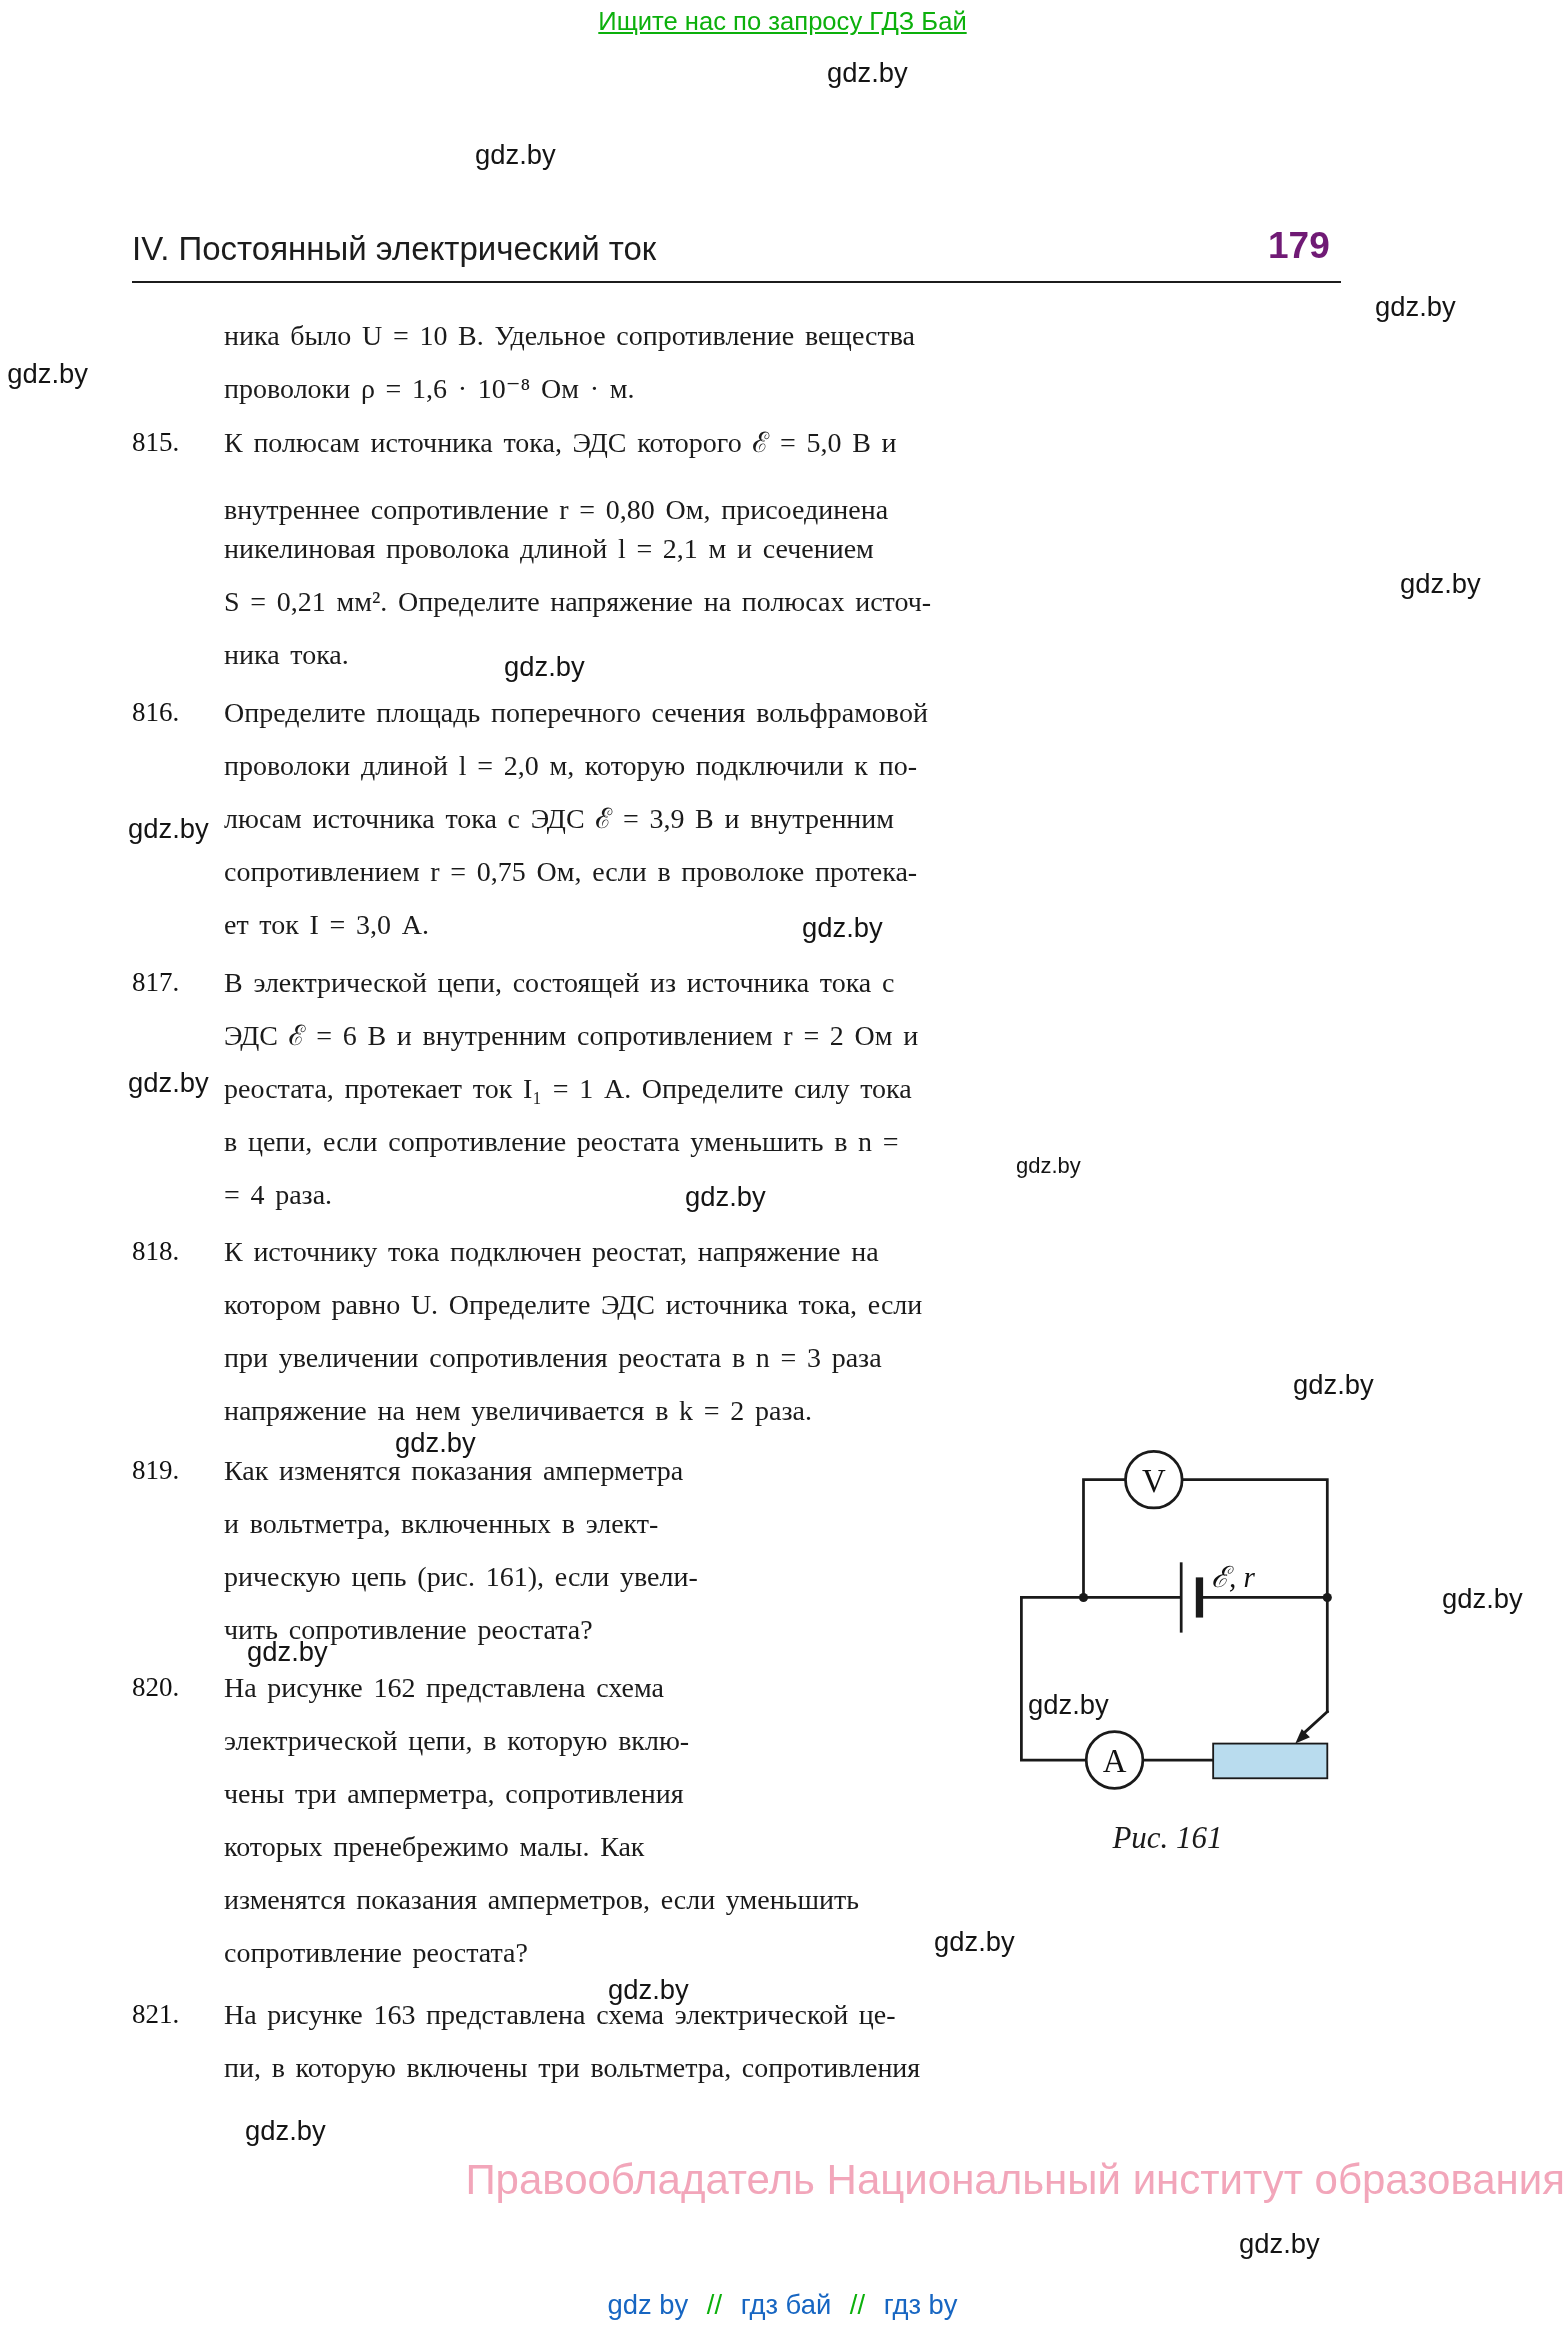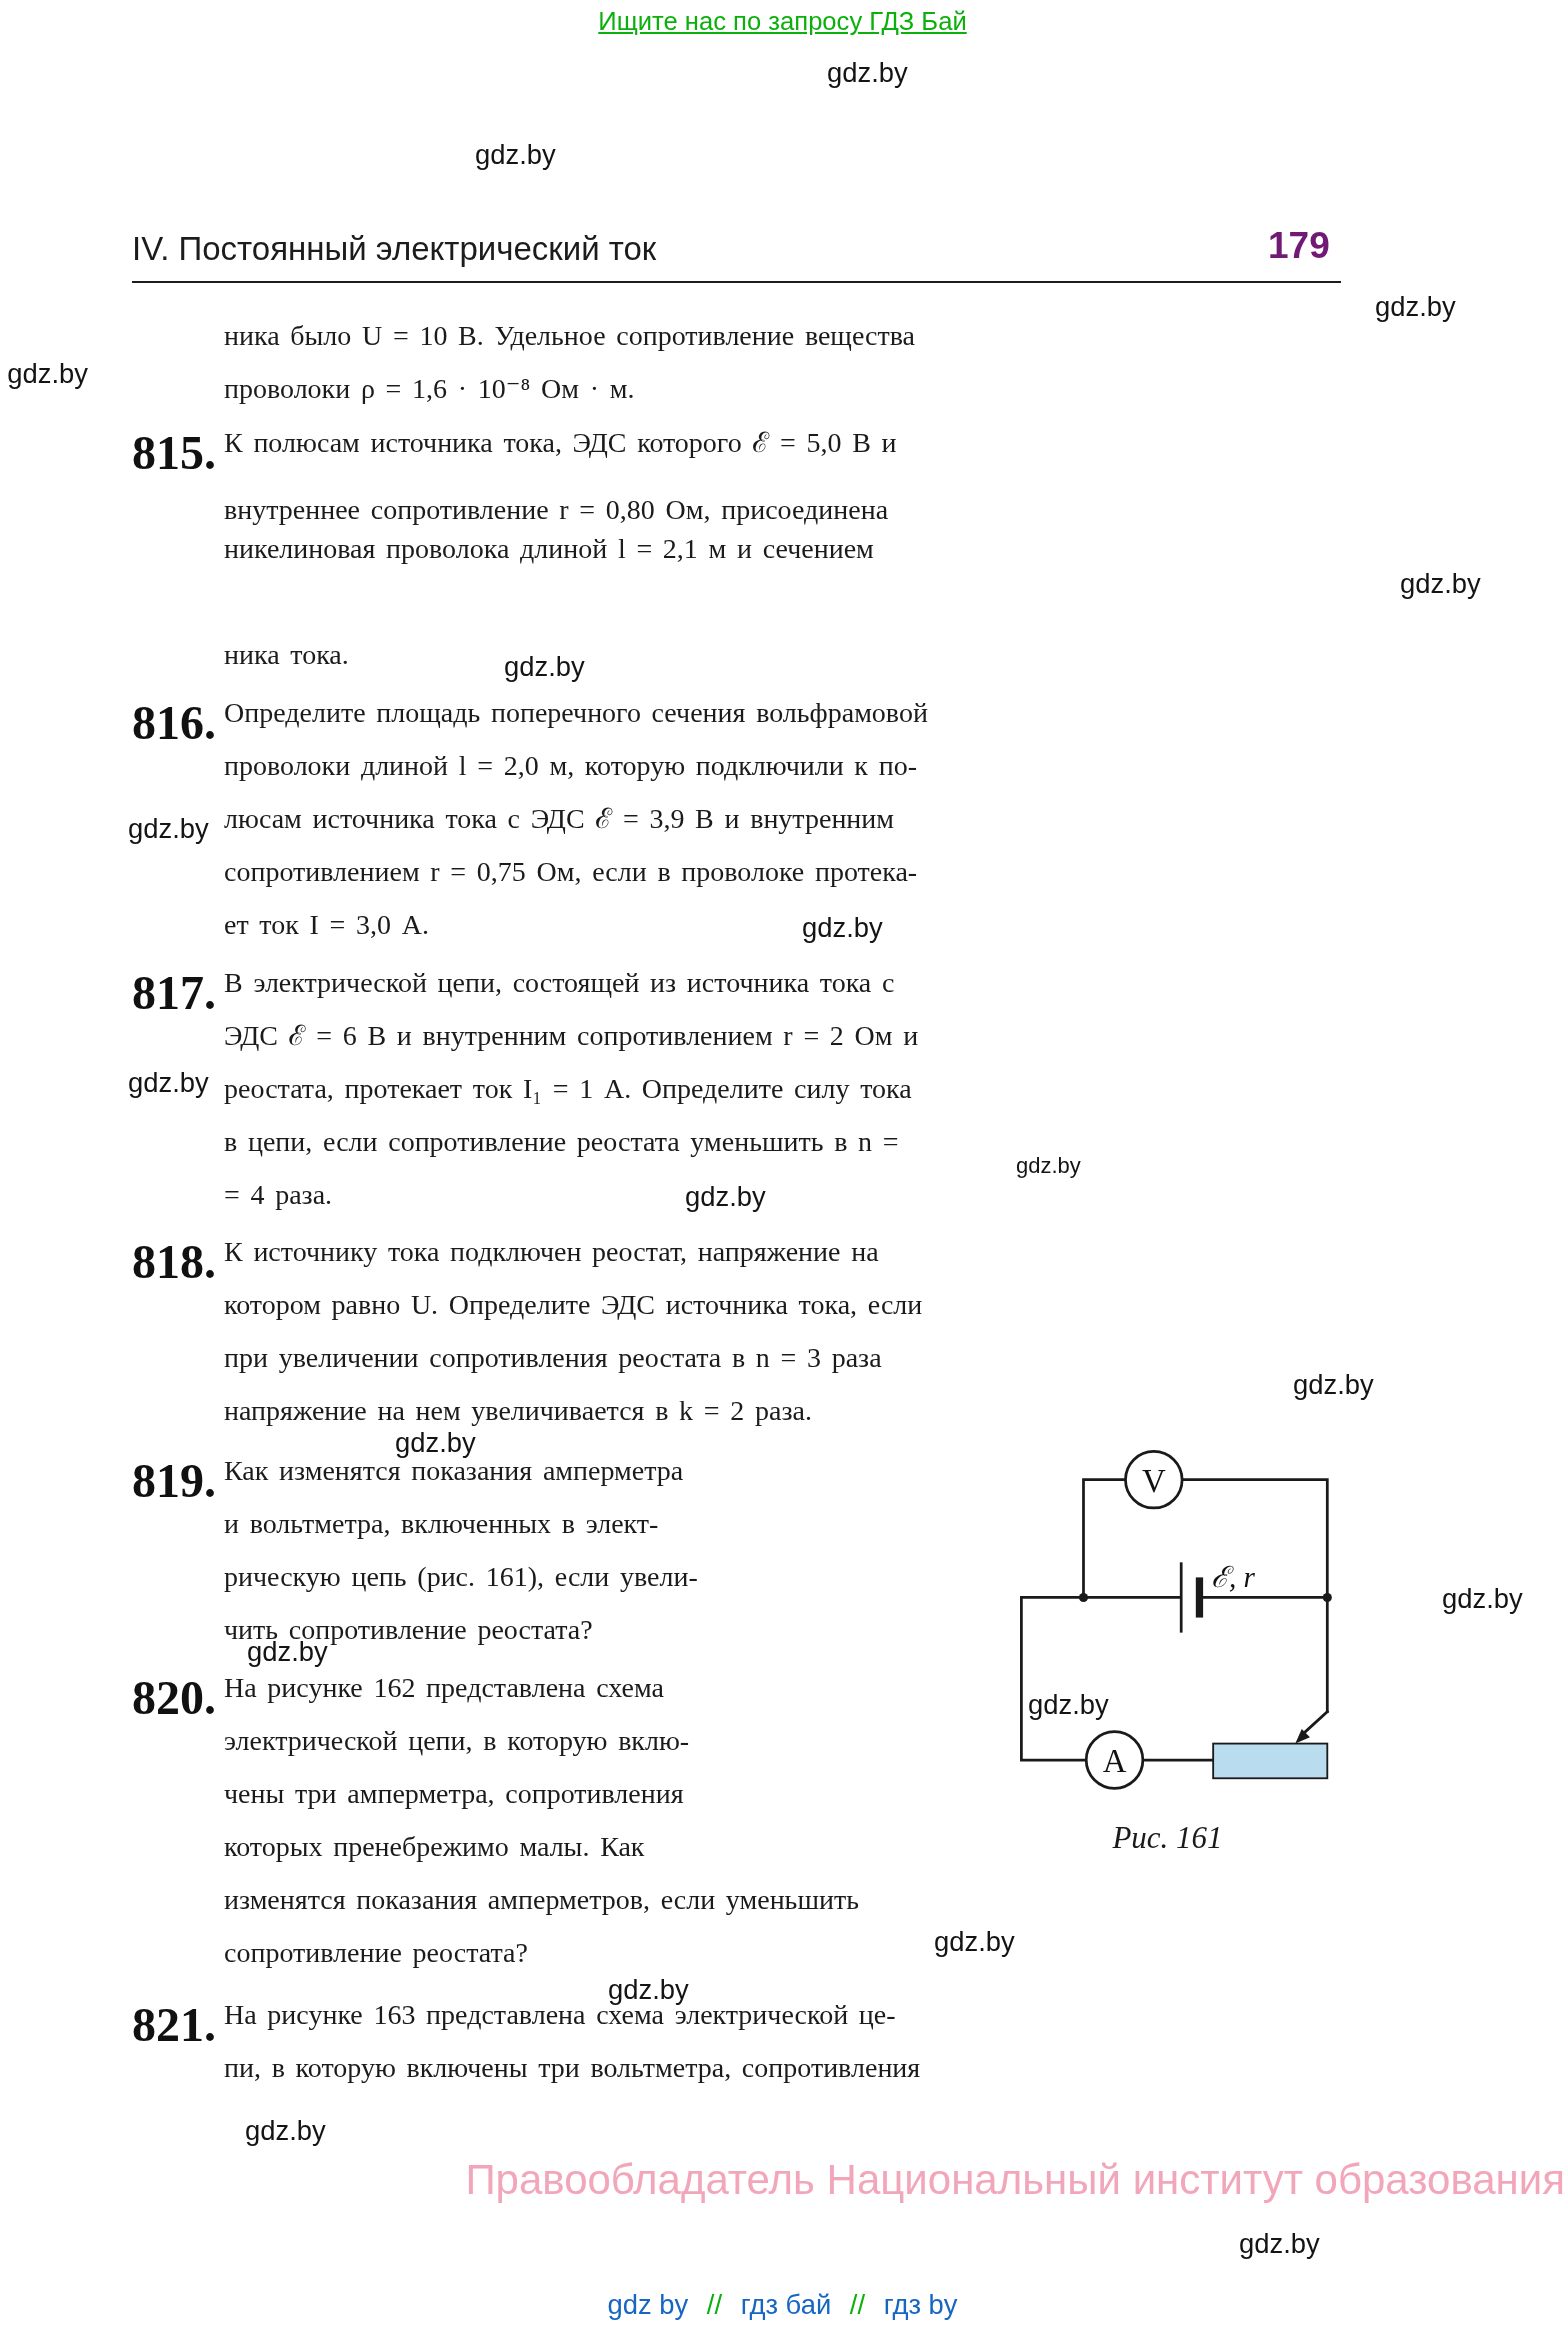--- a/index.html
+++ b/index.html
@@ -7,21 +7,21 @@
         font-family:"Liberation Serif","DejaVu Serif",serif;color:#1b1b1b;}
   .top-link{position:absolute;top:7.3px;left:0;width:100%;text-align:center;
         font:25.6px "Liberation Sans","DejaVu Sans",sans-serif;color:#0cb00c;text-decoration:underline;}
   .wm{position:absolute;font:27.4px "Liberation Sans","DejaVu Sans",sans-serif;color:#141414;white-space:nowrap;}
   .wm-sm{font-size:22px;}
   .chapter{position:absolute;font:33px "Liberation Sans","DejaVu Sans",sans-serif;color:#1c1c1c;white-space:nowrap;}
   .pagenum{position:absolute;font:bold 37px "Liberation Sans","DejaVu Sans",sans-serif;color:#701a75;text-align:center;}
   .hrule{position:absolute;height:0;border-top:2.7px solid #1c1c1c;}
   .ln{position:absolute;left:224px;white-space:nowrap;font-size:28px;line-height:1;
       word-spacing:3.7px;color:#1b1b1b;}
-  .num{position:absolute;left:132px;white-space:nowrap;font-size:48px;line-height:1;font-weight:bold;color:#111;}
+  .num{position:absolute;left:132px;white-space:nowrap;font-size:27px;line-height:1;font-weight:normal;color:#111;}
   .figure{position:absolute;left:994px;top:1442px;width:347px;height:429px;}
   .wire{stroke:#1a1a1a;stroke-width:3;fill:none;stroke-linecap:square;}
   .meter-label{font:36px "Liberation Serif","DejaVu Serif",serif;fill:#111;text-anchor:middle;}
   .emf-label{font:italic 32px "Liberation Serif","DejaVu Serif",serif;fill:#111;}
   .fig-caption{position:absolute;top:378px;left:0;width:100%;text-align:center;
       font:italic 31px "Liberation Serif","DejaVu Serif",serif;color:#1b1b1b;}
   .copyright{position:absolute;top:2136px;left:0;width:100%;text-align:right;
       font:42px "Liberation Sans","DejaVu Sans",sans-serif;color:#f2a6ba;margin-top:20px;}
   .bottom-links{position:absolute;top:2289px;left:0;width:100%;text-align:center;
       font:27.4px "Liberation Sans","DejaVu Sans",sans-serif;}
@@ -60,20 +60,21 @@
   <div class="pagenum" style="left:1268px;top:225px">179</div>
   <div class="hrule" style="left:132px;top:281px;width:1209px"></div>
 
   <div class="ln" style="top:322px">ника было U = 10 В. Удельное сопротивление вещества</div>
   <div class="ln" style="top:375px">проволоки ρ = 1,6 · 10⁻⁸ Ом · м.</div>
 
   <div class="num" style="top:429px">815.</div>
   <div class="ln" style="top:429px">К полюсам источника тока, ЭДС которого ℰ = 5,0 В и</div>
   <div class="ln" style="top:496px">внутреннее сопротивление r = 0,80 Ом, присоединена</div>
   <div class="ln" style="top:535px">никелиновая проволока длиной l = 2,1 м и сечением</div>
+  <div class="ln" style="top:588px">S = 0,21 мм². Определите напряжение на полюсах источ-</div>
   <div class="ln" style="top:641px">ника тока.</div>
 
   <div class="num" style="top:699px">816.</div>
   <div class="ln" style="top:699px">Определите площадь поперечного сечения вольфрамовой</div>
   <div class="ln" style="top:752px">проволоки длиной l = 2,0 м, которую подключили к по-</div>
   <div class="ln" style="top:805px">люсам источника тока с ЭДС ℰ = 3,9 В и внутренним</div>
   <div class="ln" style="top:858px">сопротивлением r = 0,75 Ом, если в проволоке протека-</div>
   <div class="ln" style="top:911px">ет ток I = 3,0 А.</div>
 
   <div class="num" style="top:969px">817.</div>

